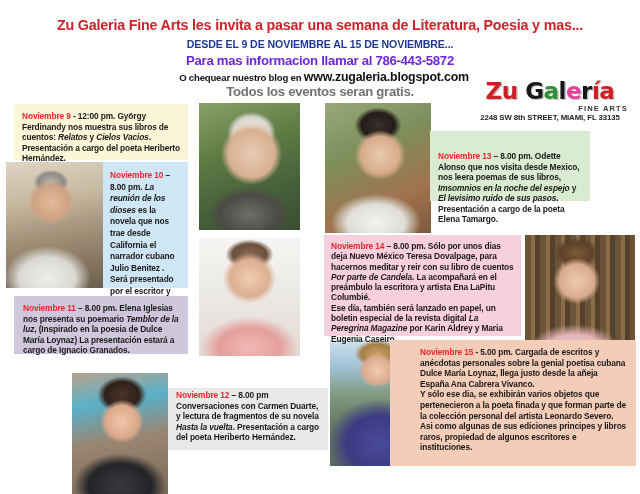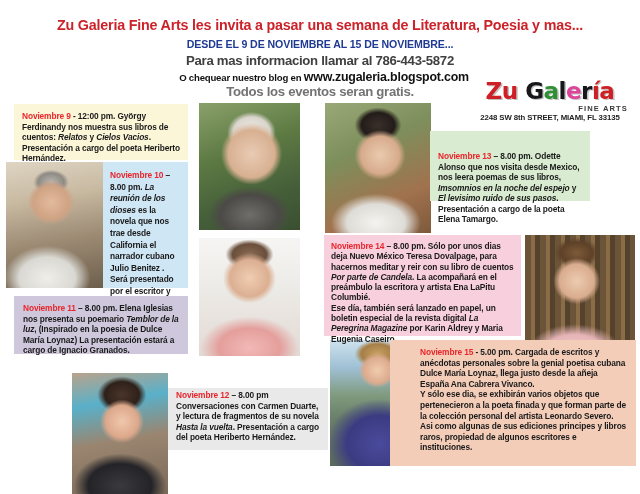--- a/index.html
+++ b/index.html
@@ -18,21 +18,21 @@
     position:absolute;left:0;top:17px;width:640px;text-align:center;
     color:#cc2229;font-weight:bold;font-size:14.3px;letter-spacing:-0.2px;
     white-space:nowrap;
   }
   .hl2{
     position:absolute;left:0;top:38px;width:640px;text-align:center;
     color:#1f3a93;font-weight:bold;font-size:10.6px;letter-spacing:-0.1px;
   }
   .hl3{
     position:absolute;left:0;top:53px;width:640px;text-align:center;
-    color:#404040;font-weight:bold;font-size:13.2px;letter-spacing:-0.3px;
+    color:#6d28d9;font-weight:bold;font-size:13.2px;letter-spacing:-0.3px;
   }
   .hl4{
     position:absolute;left:4px;top:70px;width:640px;text-align:center;
     color:#111;font-weight:bold;font-size:9.6px;letter-spacing:-0.2px;
   }
   .hl4 .big{font-size:12.4px;}
   .hl5{
     position:absolute;left:0;top:84px;width:640px;text-align:center;
     color:#737373;font-weight:bold;font-size:13.2px;letter-spacing:-0.3px;
   }

